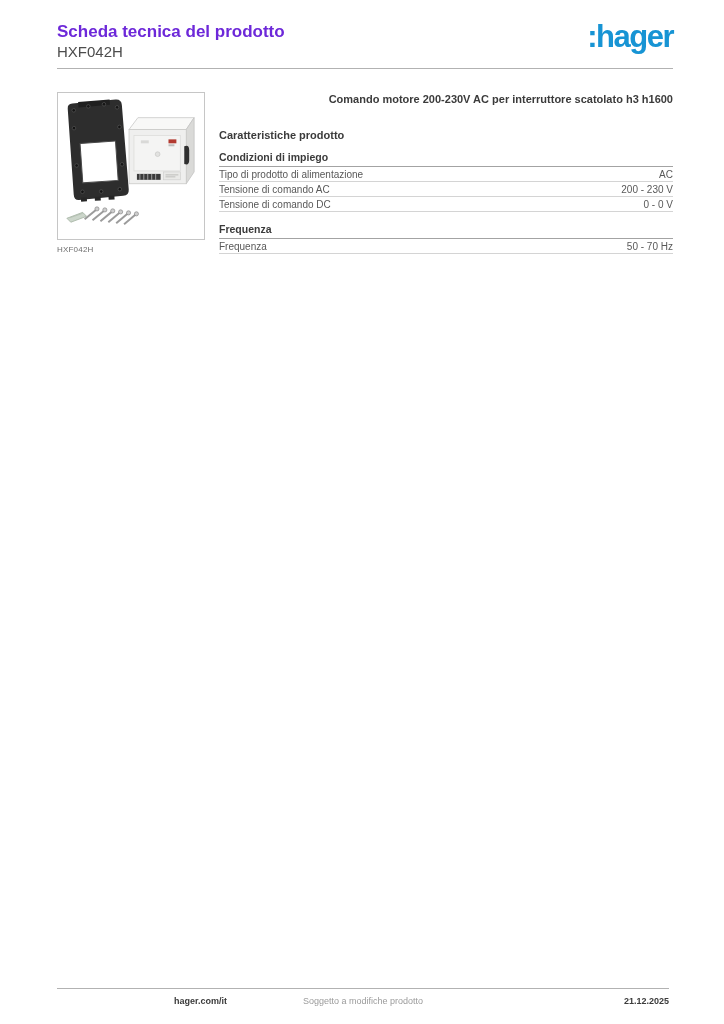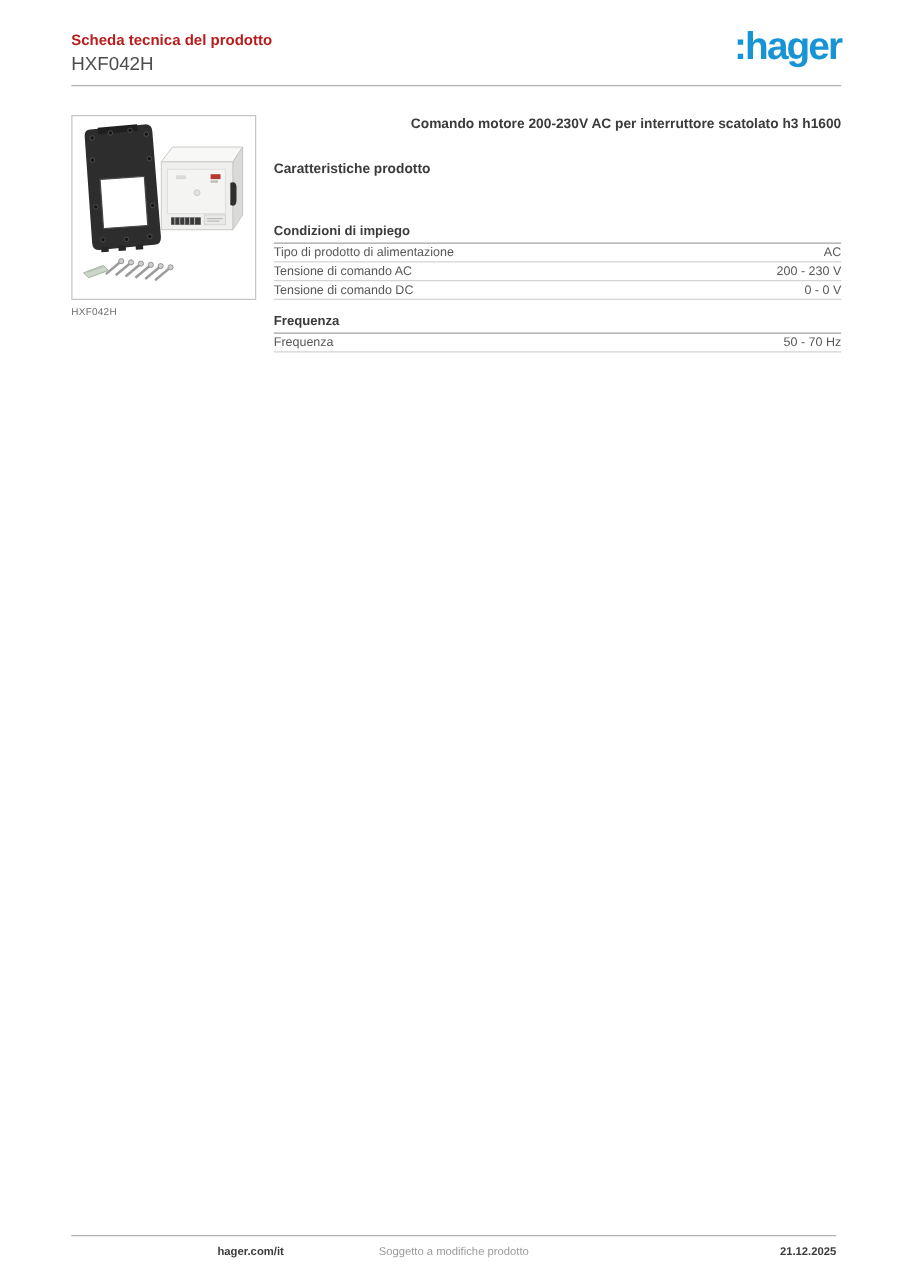--- a/index.html
+++ b/index.html
@@ -3,40 +3,40 @@
 <meta charset="utf-8">
 <style>
   * { margin: 0; padding: 0; box-sizing: border-box; }
   html, body { width: 724px; height: 1024px; background: #ffffff; }
   body { font-family: "Liberation Sans", sans-serif; position: relative; overflow: hidden; }
 
   .page { position: absolute; inset: 0; background: #fff; }
 
   
   .header { position: absolute; left: 57px; top: 22px; right: 51px; }
-  .header-title { font-size: 12px; font-weight: bold; color: #b91c1c; line-height: 20px; }
+  .header-title { font-size: 17px; font-weight: bold; color: #6d28d9; line-height: 20px; }
   .header-sub { font-size: 15px; font-weight: normal; color: #4d4d4d; line-height: 19px; }
   .brand-logo {
     position: absolute; top: -2px; right: 0;
     font-size: 31px; font-weight: bold; letter-spacing: -1.5px;
     line-height: 34px; color: #1794d4;
   }
   .header-rule { position: absolute; left: 57px; top: 68px; width: 616px; height: 0; border-top: 1px solid #b2b2b2; }
 
   
   .figure { position: absolute; left: 57px; top: 92px; width: 148px; height: 148px;
             border: 1px solid #c6c6c6; background: #fff; }
   .figure svg { display: block; width: 100%; height: 100%; }
   .figure-caption { position: absolute; left: 57px; top: 245px; font-size: 8px; color: #6e6e6e; letter-spacing: 0.2px; }
 
   
   .main { position: absolute; left: 219px; top: 0; width: 454px; }
   .product-desc { position: absolute; top: 93px; left: 0; right: 0; font-size: 11px; font-weight: bold; color: #3b3b3b; text-align: right; }
   .specs-heading { position: absolute; top: 129px; left: 0; right: 0; font-size: 11px; font-weight: bold; color: #3b3b3b; }
-  .spec-sections { position: absolute; top: 151px; left: 0; right: 0; margin-top: 28px; }
+  .spec-sections { position: absolute; top: 151px; left: 0; right: 0; }
 
   .spec-section + .spec-section { margin-top: 11px; }
   .spec-section-title { font-size: 10.5px; font-weight: bold; color: #3b3b3b;
                         padding-bottom: 3px; border-bottom: 1px solid #a3a3a3; }
   .spec-row { display: flex; justify-content: space-between; align-items: center;
               height: 15px; border-bottom: 1px solid #d4d4d4; }
   .spec-label { font-size: 10px; color: #585858; }
   .spec-value { font-size: 10px; color: #585858; text-align: right; }
 
   

